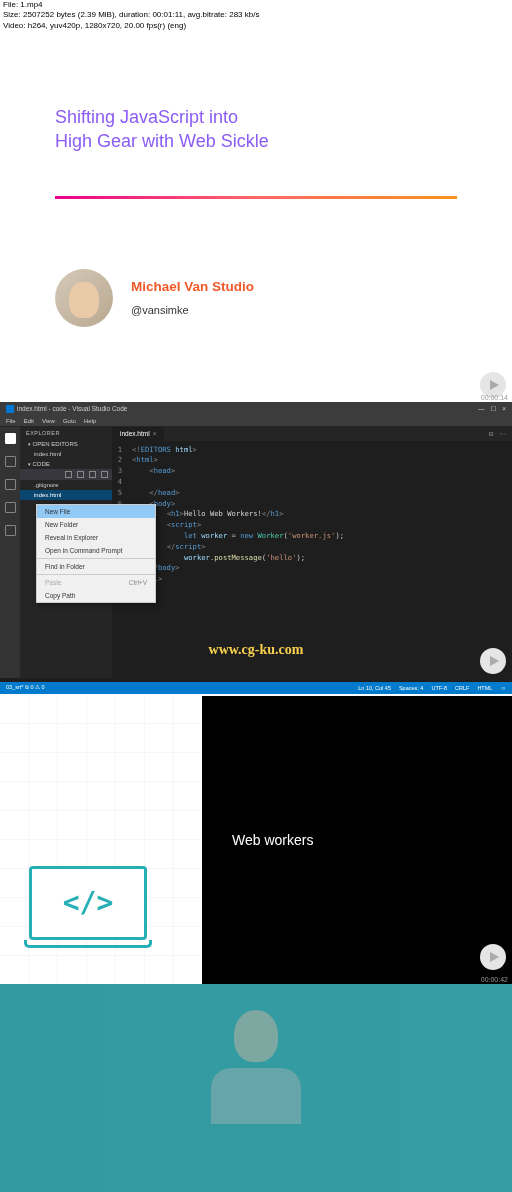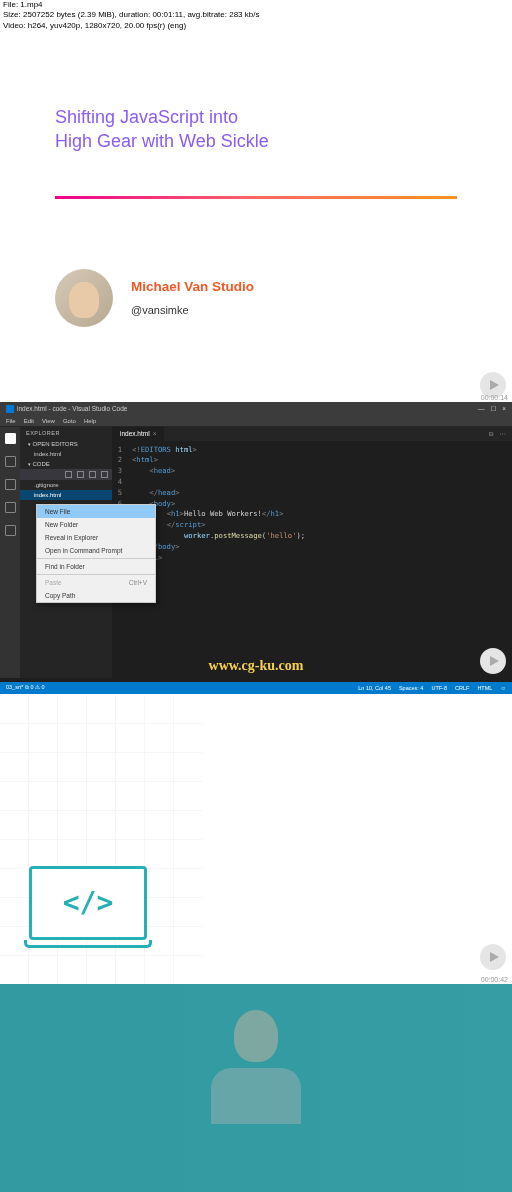--- a/index.html
+++ b/index.html
@@ -62,21 +62,21 @@
   .tok-fn { color: #dcdcaa; }
   .tok-txt { color: #d4d4d4;}
   .context-menu { position: absolute; left: 36px; top: 102px; width: 120px; background: #f0f0f0; color: #333; font-size: 6.5px; box-shadow: 2px 2px 6px rgba(0,0,0,.4); border:1px solid #ccc;}
   .ctx-item { padding: 3px 8px; display:flex;}
   .ctx-item span:last-child{margin-left:auto;color:#888;}
   .ctx-item.hl { background: #91c9f7; }
   .ctx-item.disabled { color: #aaa; }
   .ctx-sep { height: 1px; background: #ccc; margin: 1px 0;}
   .vs-status { position:absolute; bottom:0; left:0; right:0; height: 12px; background: #007acc; font-size: 5.5px; display: flex; align-items: center; padding: 0 6px; color: #fff;}
   .vs-status .right { margin-left: auto; display:flex; gap:8px;}
-  .watermark { position: absolute; left: 50%; transform: translateX(-50%); bottom: 20px; color: #f6d04d; font-family: Georgia, serif; font-size: 14px; font-weight: bold;}
+  .watermark { position: absolute; left: 50%; transform: translateX(-50%); bottom: 36px; color: #f6d04d; font-family: Georgia, serif; font-size: 14px; font-weight: bold;}
 
   
   .ww-slide { display: flex; height: 288px; position:relative;}
   .ww-left { width: 202px; background: #fff; position:relative; overflow:hidden;}
   .ww-left::before { content:""; position:absolute; inset:0; background:
      repeating-linear-gradient(0deg, transparent 0 28px, #eee 28px 29px),
      repeating-linear-gradient(90deg, transparent 0 28px, #eee 28px 29px);
      opacity:.5;}
   .ww-laptop { position:absolute; left:24px; bottom:36px; width:128px;}
   .ww-screen { width:118px; height:74px; border:3px solid #26b0b6; border-radius:4px; background:#fff; margin:0 auto; display:flex; align-items:center; justify-content:center;}
@@ -202,20 +202,28 @@
           </div>
           <div class="vs-line">
             <span class="ln">6</span>
             <span>&nbsp;&nbsp;&nbsp;&nbsp;<span class="tok-punc">&lt;</span><span class="tok-tag">body</span><span class="tok-punc">&gt;</span></span>
           </div>
           <div class="vs-line">
             <span class="ln">7</span>
             <span>&nbsp;&nbsp;&nbsp;&nbsp;&nbsp;&nbsp;&nbsp;&nbsp;<span class="tok-punc">&lt;</span><span class="tok-tag">h1</span><span class="tok-punc">&gt;</span><span class="tok-txt">Hello Web Workers!</span><span class="tok-punc">&lt;/</span><span class="tok-tag">h1</span><span class="tok-punc">&gt;</span></span>
           </div>
           <div class="vs-line">
+            <span class="ln">8</span>
+            <span>&nbsp;&nbsp;&nbsp;&nbsp;&nbsp;&nbsp;&nbsp;&nbsp;<span class="tok-punc">&lt;</span><span class="tok-tag">script</span><span class="tok-punc">&gt;</span></span>
+          </div>
+          <div class="vs-line">
+            <span class="ln">9</span>
+            <span>&nbsp;&nbsp;&nbsp;&nbsp;&nbsp;&nbsp;&nbsp;&nbsp;&nbsp;&nbsp;&nbsp;&nbsp;<span class="tok-kw">let</span> <span class="tok-var">worker</span> = <span class="tok-kw">new</span> <span class="tok-cls">Worker</span>(<span class="tok-str">'worker.js'</span>);</span>
+          </div>
+          <div class="vs-line">
             <span class="ln">11</span>
             <span>&nbsp;&nbsp;&nbsp;&nbsp;&nbsp;&nbsp;&nbsp;&nbsp;<span class="tok-punc">&lt;/</span><span class="tok-tag">script</span><span class="tok-punc">&gt;</span></span>
           </div>
           <div class="vs-line">
             <span class="ln">10</span>
             <span>&nbsp;&nbsp;&nbsp;&nbsp;&nbsp;&nbsp;&nbsp;&nbsp;&nbsp;&nbsp;&nbsp;&nbsp;<span class="tok-var">worker</span>.<span class="tok-fn">postMessage</span>(<span class="tok-str">'hello'</span>);</span>
           </div>
           <div class="vs-line">
             <span class="ln">12</span>
             <span>&nbsp;&nbsp;&nbsp;&nbsp;<span class="tok-punc">&lt;/</span><span class="tok-tag">body</span><span class="tok-punc">&gt;</span></span>
@@ -283,20 +291,23 @@
 
 <div class="ww-slide">
   <div class="ww-left">
     <div class="ww-laptop">
       <div class="ww-screen">
         <div class="ww-code-sym">&lt;/&gt;</div>
       </div>
       <div class="ww-base"></div>
     </div>
   </div>
+  <div class="ww-right">
+    <div class="ww-text">Web workers</div>
+  </div>
   <div class="play-btn" style="bottom:14px"></div>
   <div class="timestamp" style="position:absolute">00:00:42</div>
 </div>
 
 <div class="teal-slide">
   <div class="teal-person">
     <div class="teal-head"></div>
     <div class="teal-body"></div>
   </div>
 

